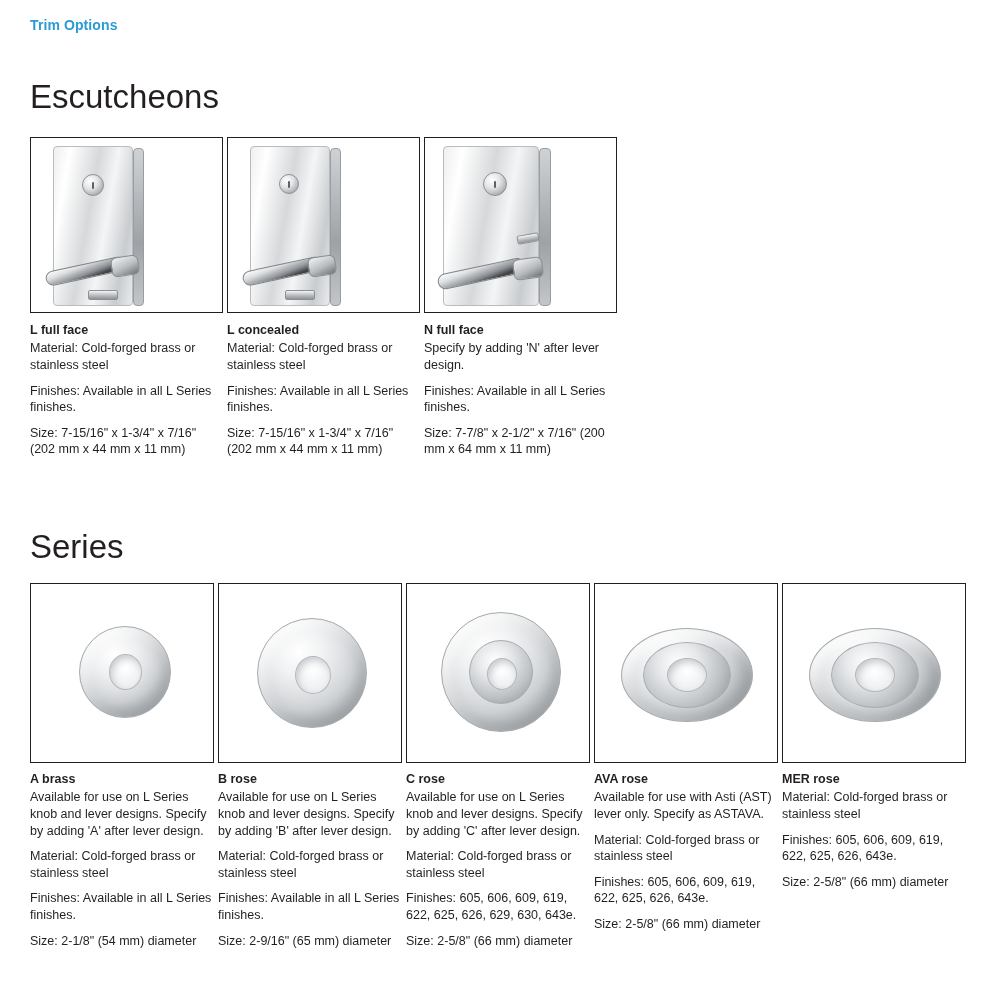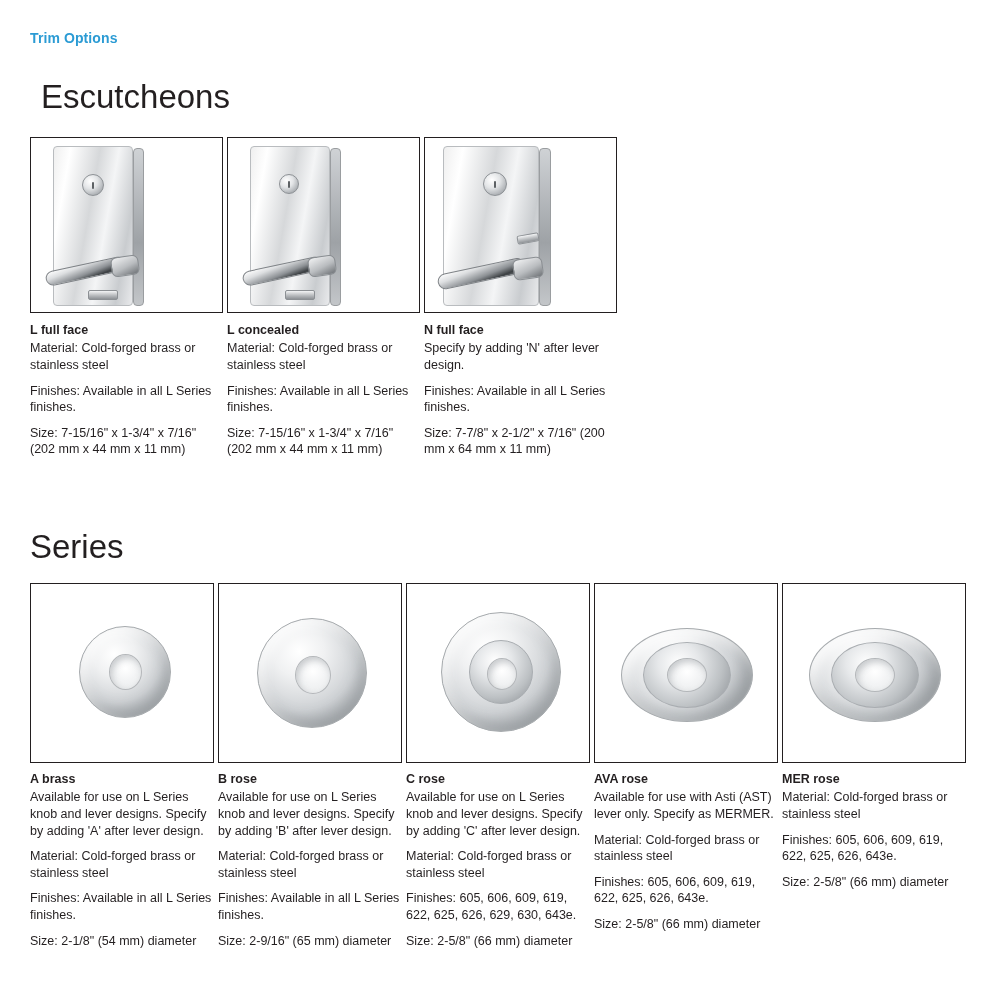--- a/index.html
+++ b/index.html
@@ -15,34 +15,34 @@
   .page {
     position: relative;
     width: 1000px;
     height: 1000px;
     padding: 0;
     overflow: hidden;
   }
   .kicker {
     position: absolute;
     left: 30px;
-    top: 30px;
+    top: 17px;
     font-size: 14px;
     font-weight: bold;
     color: #2b9bd4;
     letter-spacing: 0.1px;
   }
   .section-title {
     font-size: 33px;
     font-weight: normal;
     color: #231f20;
     letter-spacing: 0px;
     margin: 0;
   }
-  #escutcheons-title { position: absolute; left: 30px; top: 78px; margin-left: 11px; }
+  #escutcheons-title { position: absolute; left: 30px; top: 78px; }
   #roses-title { position: absolute; left: 30px; top: 528px; }
 
   
   .esc-row {
     position: absolute;
     left: 30px;
     top: 137px;
     width: 940px;
     display: flex;
     gap: 2px;
@@ -271,21 +271,21 @@
     </div>
 
     <div class="rose-card">
       <div class="rose-img-box">
         <div class="ellipse rose-outer-a" style="left:26px; top:44px; width:132px; height:94px;"></div>
         <div class="ellipse rose-ring" style="left:48px; top:58px; width:88px; height:66px;"></div>
         <div class="ellipse rose-hole" style="left:72px; top:74px; width:40px; height:34px;"></div>
       </div>
       <div class="rose-caption">
         <div class="cap-title">AVA rose</div>
-        <p class="cap-text"><span>Available for use with Asti (AST) lever only. Specify as MERMER.</span></p>
+        <p class="cap-text"><span>Available for use with Asti (AST) lever only. Specify as ASTAVA.</span></p>
         <p class="cap-text"><b>Material:</b><span> Cold-forged brass or stainless steel</span></p>
         <p class="cap-text"><b>Finishes:</b><span> 605, 606, 609, 619, 622, 625, 626, 643e.</span></p>
         <p class="cap-text"><b>Size:</b><span> 2-5/8" (66 mm) diameter</span></p>
       </div>
     </div>
 
     <div class="rose-card">
       <div class="rose-img-box">
         <div class="ellipse rose-outer-a" style="left:26px; top:44px; width:132px; height:94px;"></div>
         <div class="ellipse rose-ring" style="left:48px; top:58px; width:88px; height:66px;"></div>

